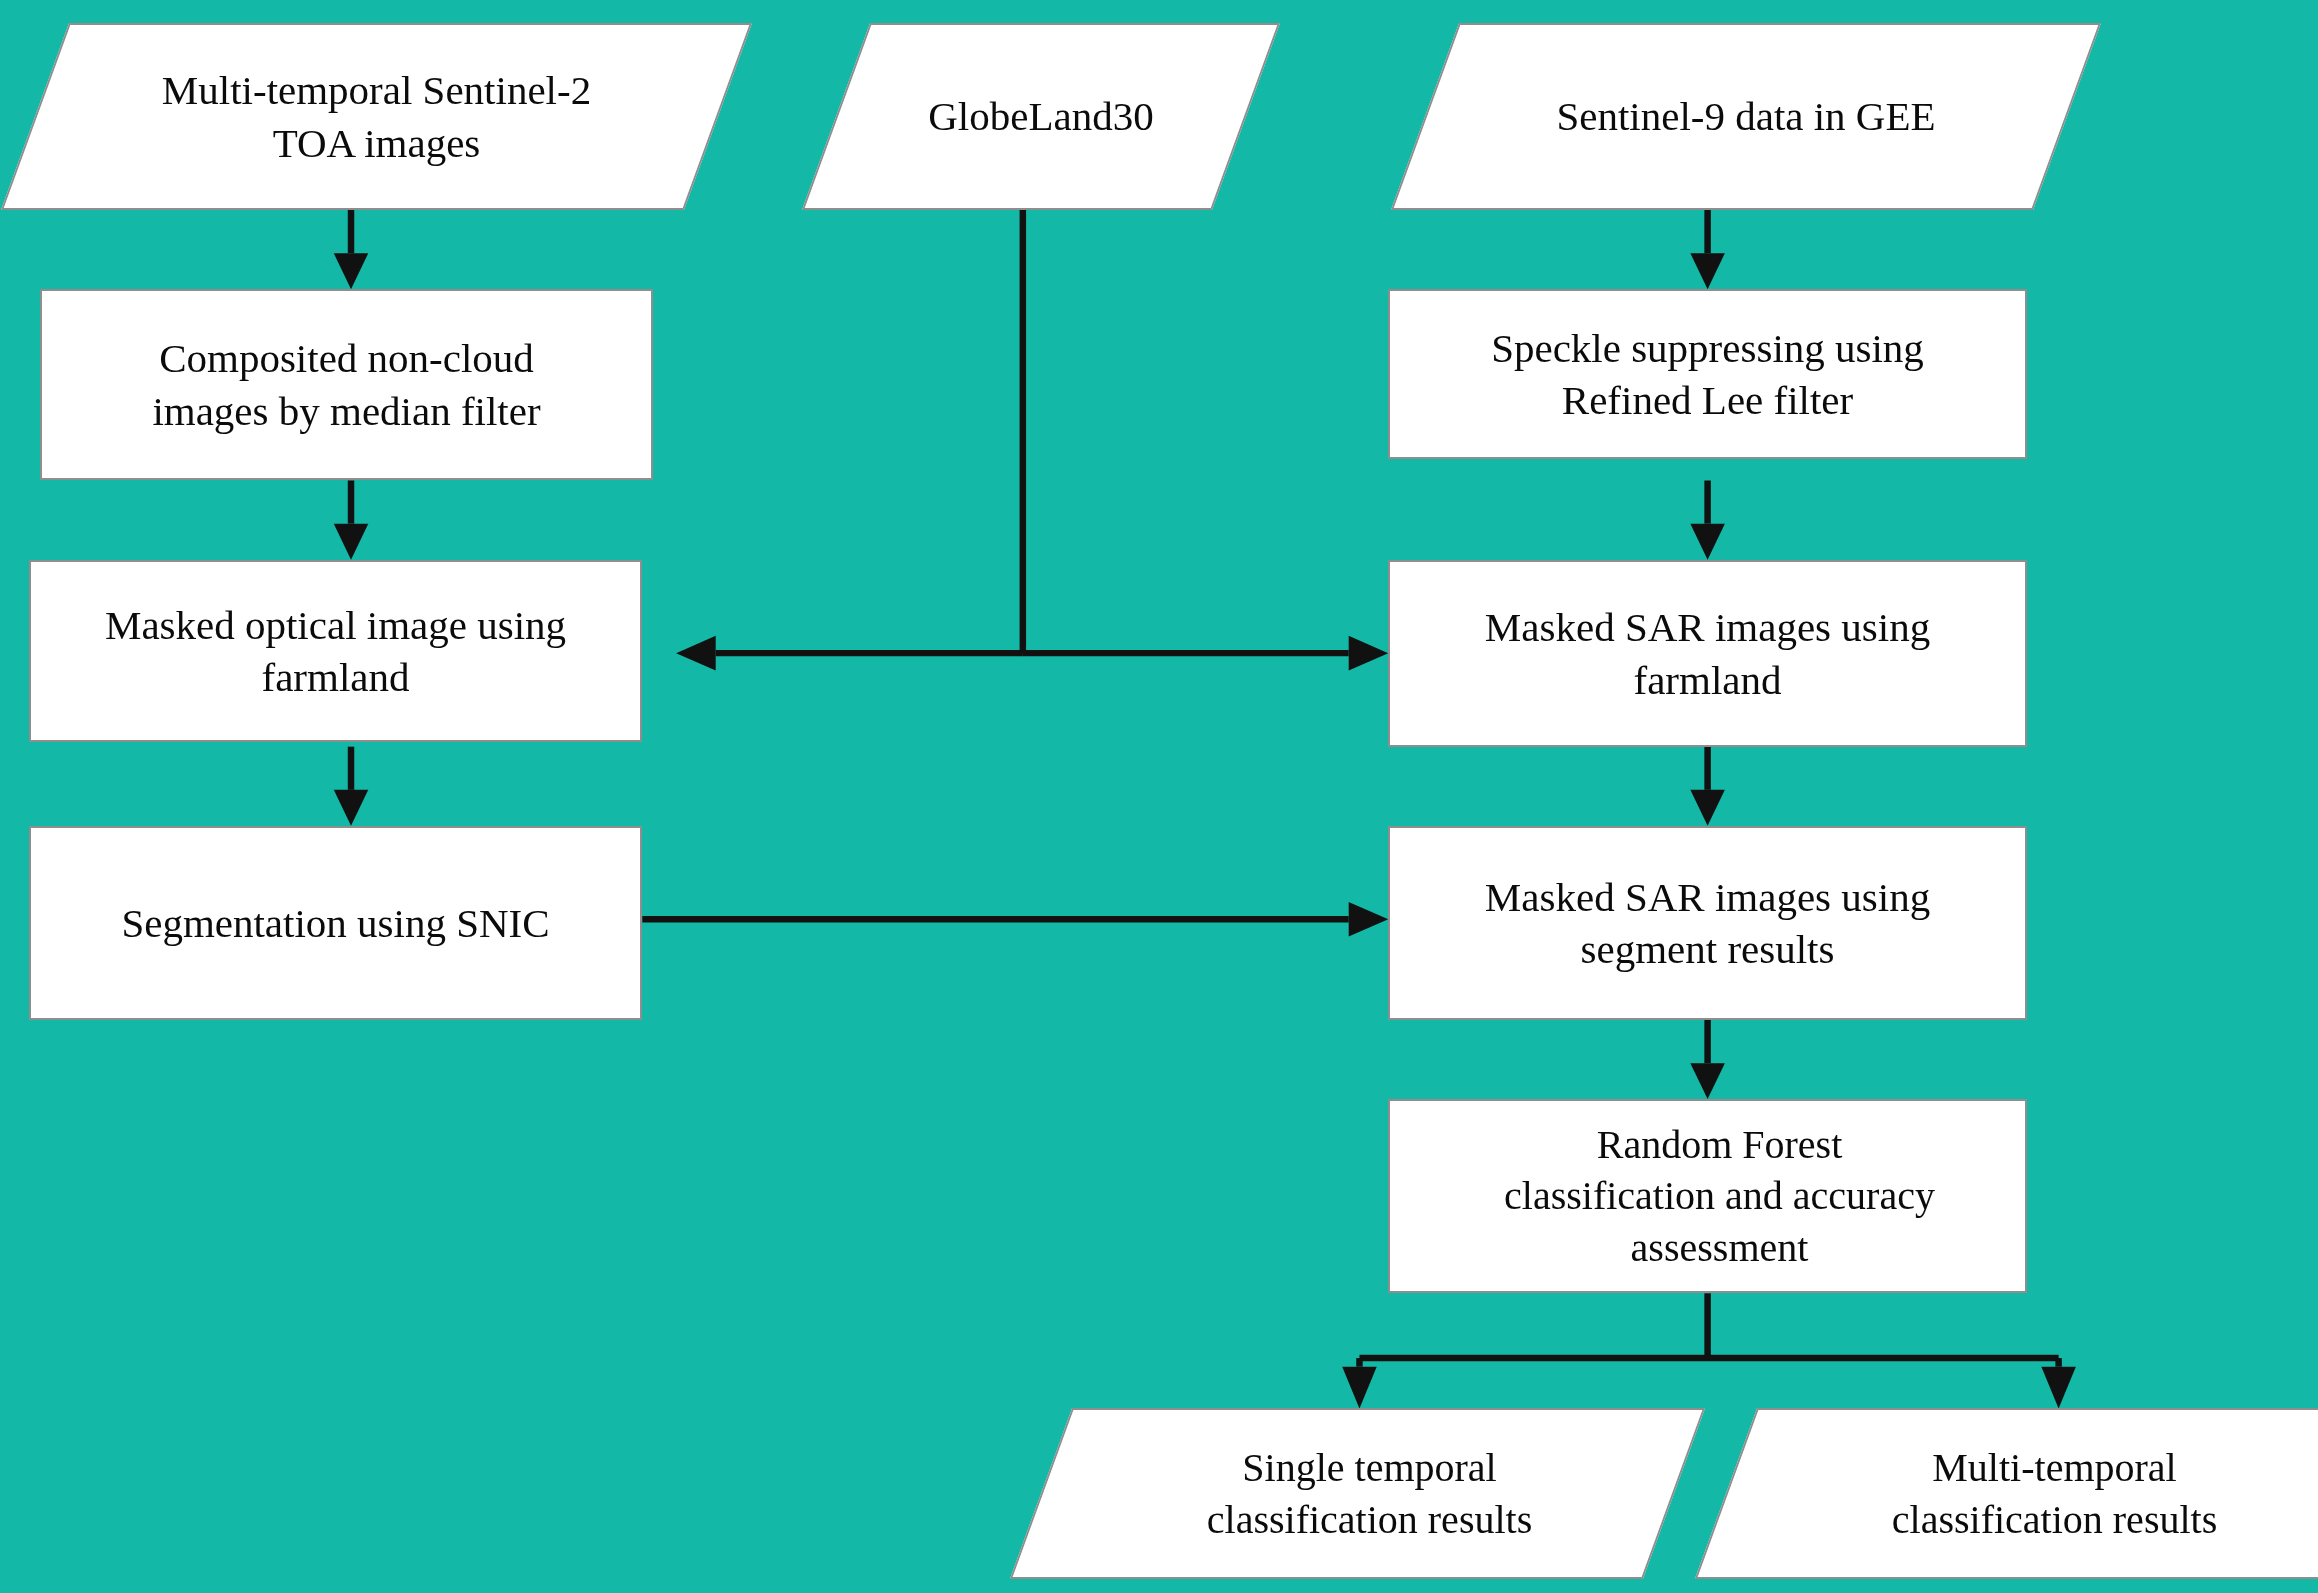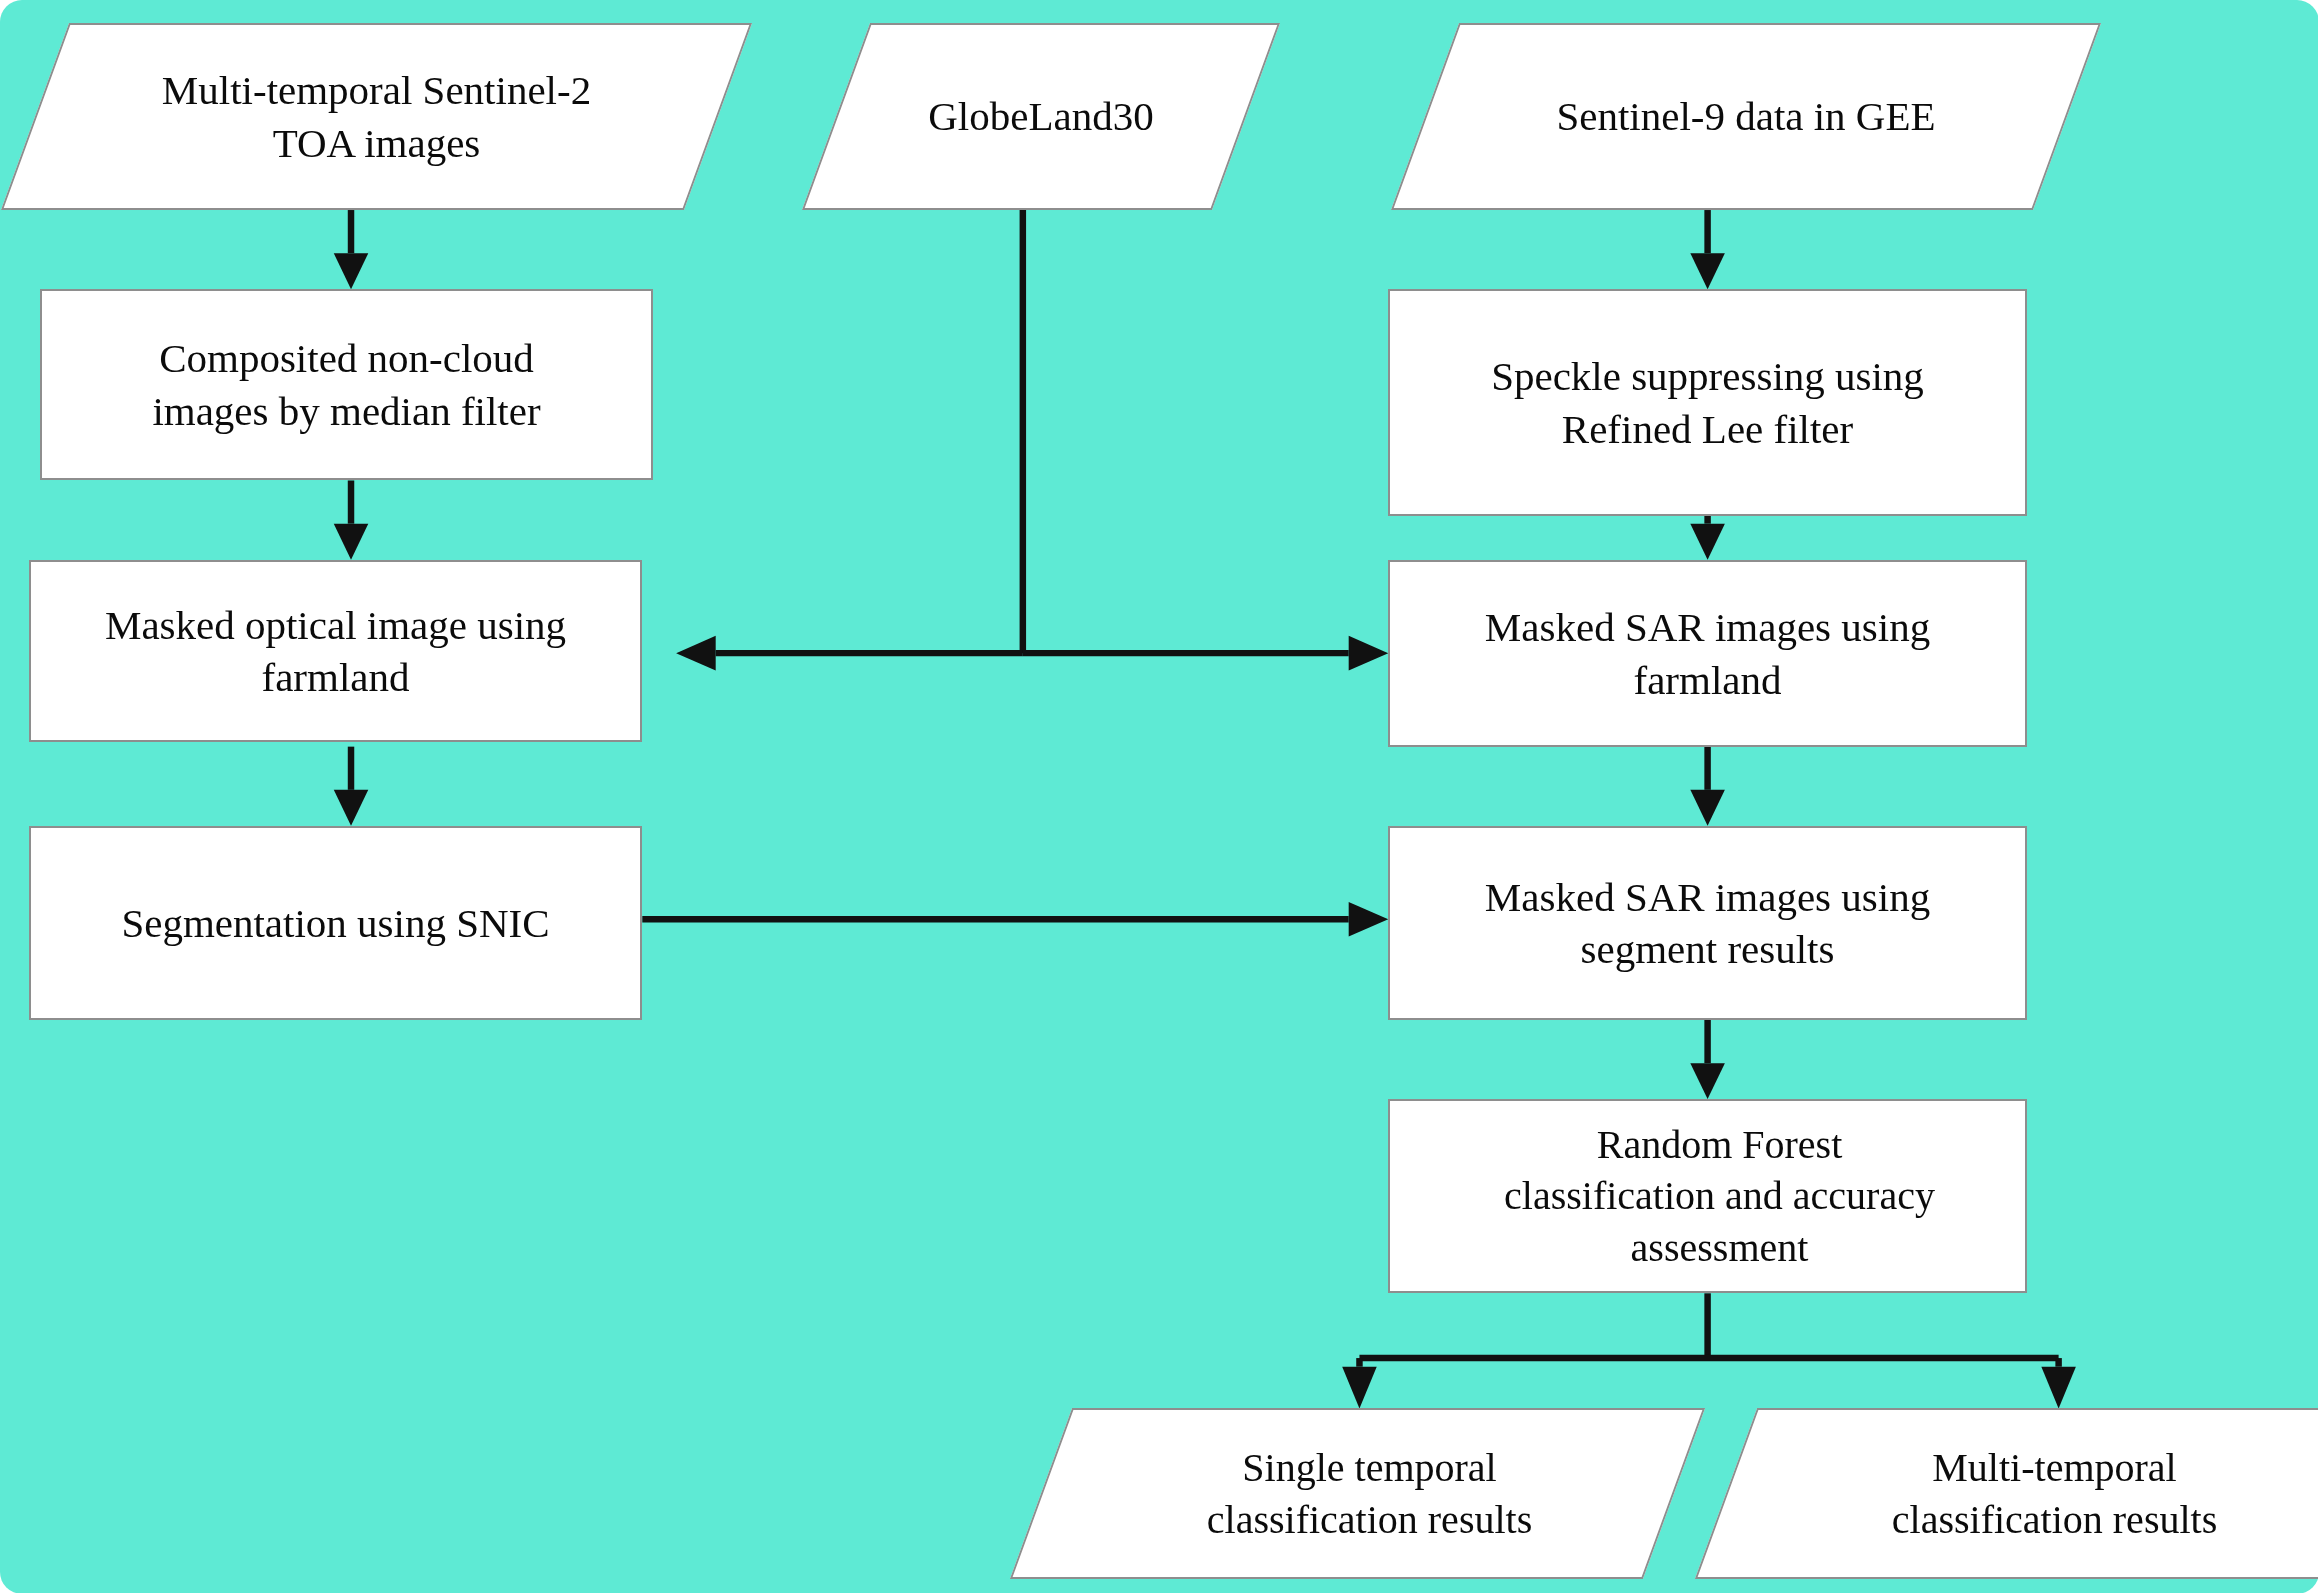--- a/index.html
+++ b/index.html
@@ -2,23 +2,22 @@
 <html style="font-size:11.5px"><head>
 <meta charset="utf-8">
 <title>Workflow Flowchart</title>
 <style>
   html,body{margin:0;padding:0;background:#ffffff;}
   body{font-family:"Liberation Serif", serif;}
   #canvas{
     position:relative;
     width:2319px;
     height:1594px;
-    background:#5eead4;
+    background:#14b8a6;
     overflow:hidden;
-    border-radius:22px;
   }
   svg#wires{
     position:absolute;
     left:0; top:0;
     width:2319px;
     height:1594px;
     pointer-events:none;
   }
   .node{
     position:absolute;
@@ -155,21 +154,21 @@
   <div class="node para fs-big" style="left:1425px; top:23px; width:642px; height:187px;">
     <span class="skin"></span>
     <span class="label">Sentinel-9 data in GEE</span>
   </div>
 
   <div class="node rect fs-big" style="left:40px; top:289px; width:613px; height:191px;">
     <span class="label">Composited non-cloud
 images by median filter</span>
   </div>
 
-  <div class="node rect fs-big" style="left:1388px; top:289px; width:639px; height:227px;">
+  <div class="node rect fs-big" style="left:1388px; top:289px; width:639px; height:170px;">
     <span class="label">Speckle suppressing using
 Refined Lee filter</span>
   </div>
 
   <div class="node rect fs-big" style="left:29px; top:560px; width:613px; height:182px;">
     <span class="label">Masked optical image using
 farmland</span>
   </div>
 
   <div class="node rect fs-big" style="left:1388px; top:560px; width:639px; height:187px;">

